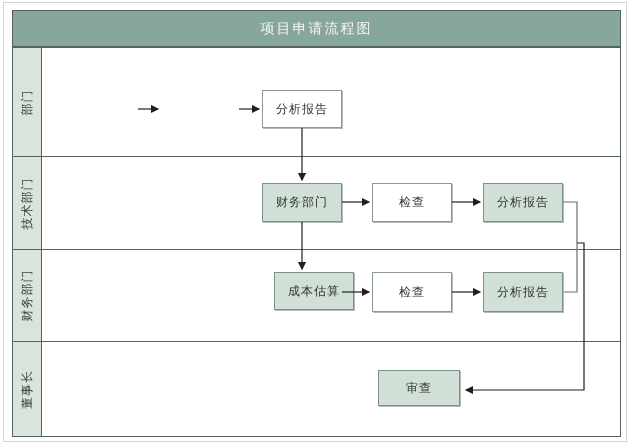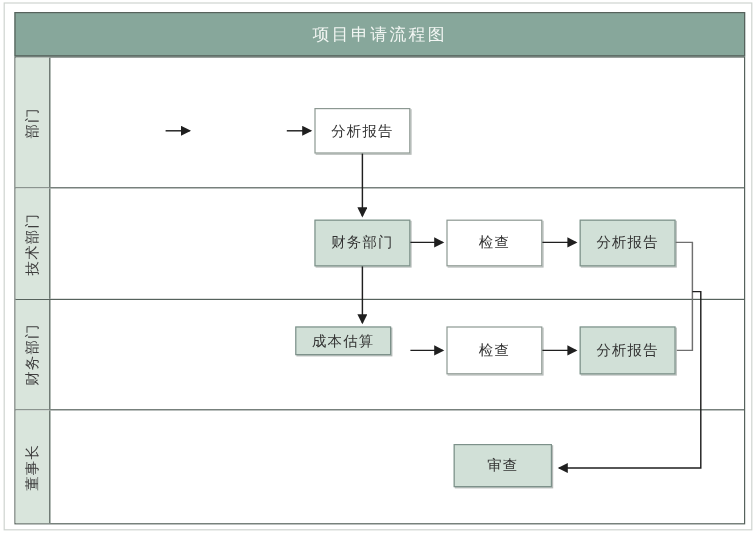--- a/index.html
+++ b/index.html
@@ -68,21 +68,21 @@
       <div class="lane-body"></div>
     </div>
   </div>
 
   <div class="node" style="left:262px;top:90px;width:80px;height:38px">分析报告</div>
 
   <div class="node accent" style="left:262px;top:183px;width:80px;height:39px">财务部门</div>
   <div class="node" style="left:372px;top:183px;width:80px;height:39px">检查</div>
   <div class="node accent" style="left:483px;top:183px;width:80px;height:39px">分析报告</div>
 
-  <div class="node accent" style="left:246px;top:272px;width:80px;height:24px">成本估算</div>
+  <div class="node accent" style="left:274px;top:272px;width:80px;height:38px">成本估算</div>
   <div class="node" style="left:372px;top:272px;width:80px;height:40px">检查</div>
   <div class="node accent" style="left:483px;top:272px;width:80px;height:40px">分析报告</div>
 
   <div class="node accent" style="left:378px;top:370px;width:82px;height:36px">审查</div>
 
   <svg class="overlay" width="630" height="445" viewBox="0 0 630 445">
     <defs>
       <marker id="arr" markerWidth="8" markerHeight="8" refX="6" refY="3.5" orient="auto">
         <path d="M0,0 L7,3.5 L0,7 z" fill="#1f1f1f"></path>
       </marker>

